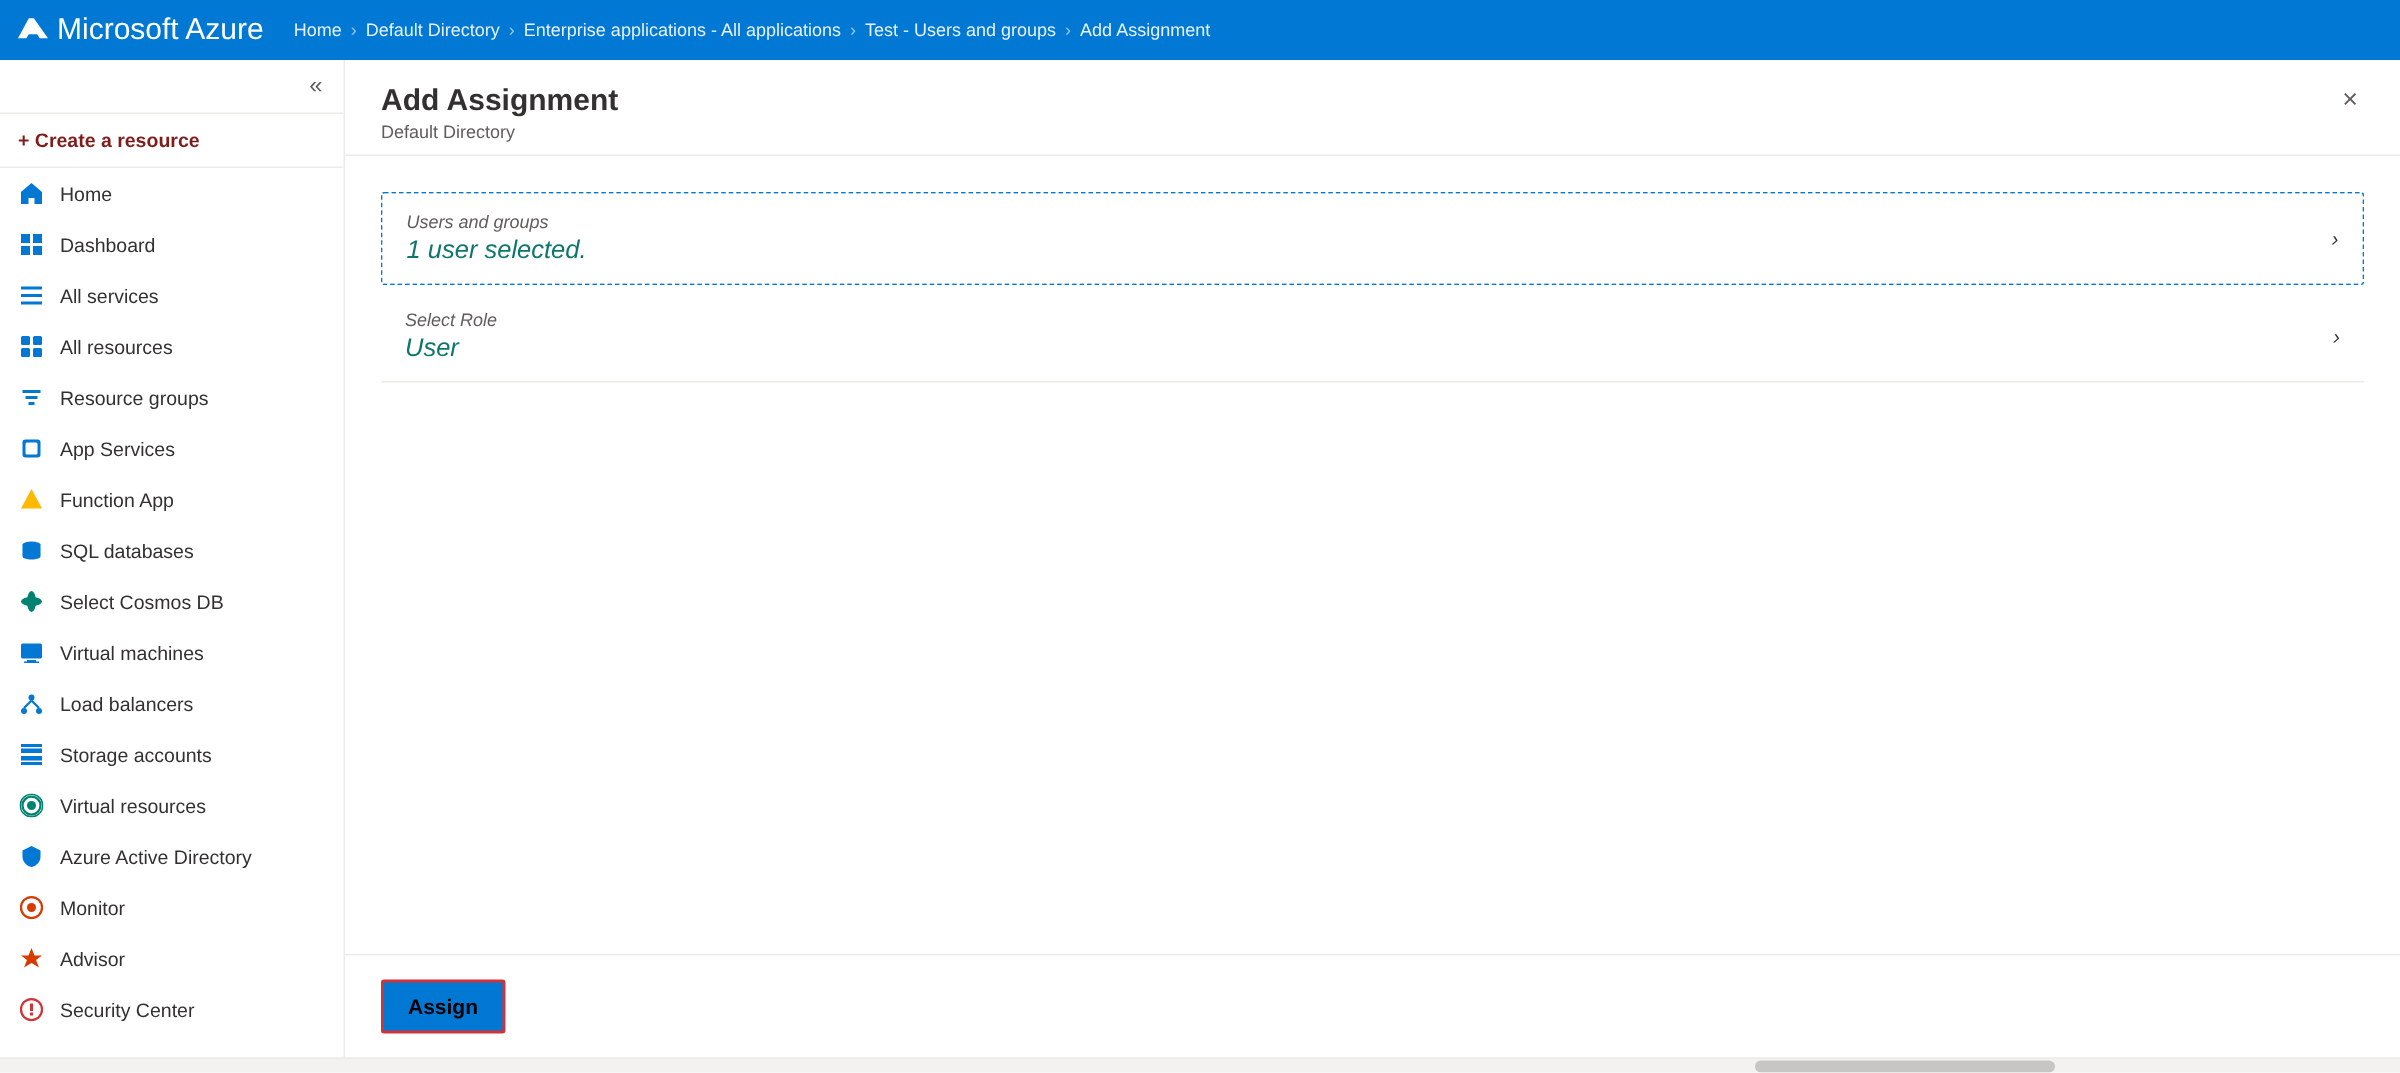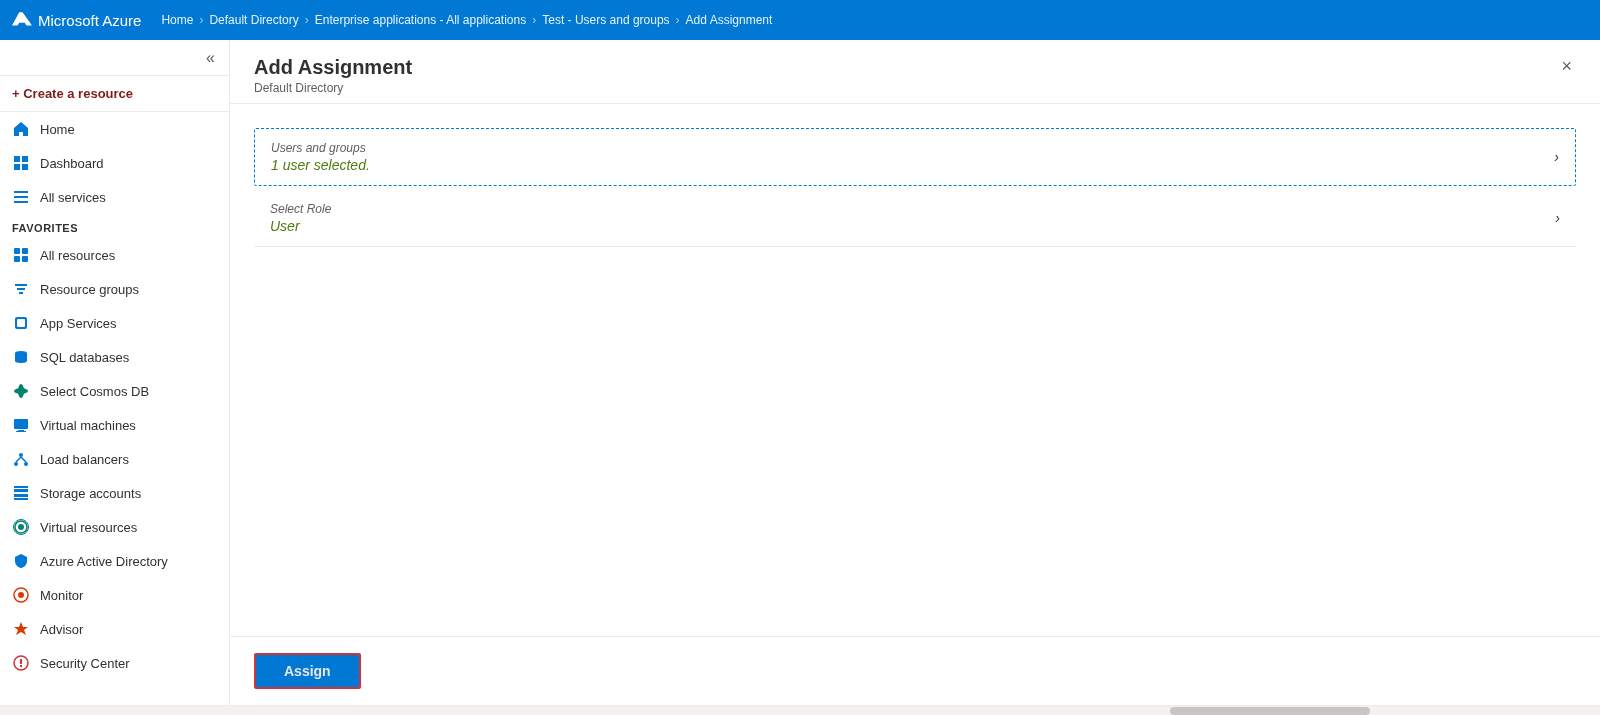--- a/index.html
+++ b/index.html
@@ -156,22 +156,22 @@
       justify-content: space-between;
       cursor: pointer;
       background: white;
       font-style: italic;
     }
     .form-section-label {
       font-size: 12px;
       color: #605e5c;
     }
     .form-section-value {
-      font-size: 14px;
-      color: #4d7c0f;
+      font-size: 17px;
+      color: #0f766e;
       margin-top: 2px;
     }
     .form-section-chevron {
       color: #323130;
       font-size: 14px;
     }
 
     .form-section-plain {
       border: none;
       border-bottom: 1px solid #edebe9;
@@ -182,23 +182,23 @@
     }
 
     
     .panel-footer {
       padding: 16px 24px;
       border-top: 1px solid #edebe9;
       background: white;
     }
     .assign-btn {
       background: #0078d4;
-      color: #e5e5e5;
+      color: #000000;
       border: 2px solid #d13438;
-      padding: 8px 28px;
+      padding: 8px 16px;
       font-size: 14px;
       font-weight: 600;
       cursor: pointer;
       border-radius: 2px;
     }
 
     
     .sidebar-scroll::-webkit-scrollbar { width: 6px; }
     .sidebar-scroll::-webkit-scrollbar-thumb { background: #c8c6c4; border-radius: 3px; }
 
@@ -237,21 +237,21 @@
     .icon svg { width: 16px; height: 16px; }
   </style>
 </head>
 <body>
 
 <div class="top-bar">
   <div class="top-bar-logo">
     <svg viewBox="0 0 18 18" fill="none" xmlns="http://www.w3.org/2000/svg">
       <path d="M6.5 2L0 14h5l1.5-2.5h5L13 14h5L9.5 2H6.5z" fill="white"></path>
     </svg>
-    <span style="color:white; font-size:15px;">Microsoft Azure</span>
+    <span style="color:white; font-size:20px;">Microsoft Azure</span>
   </div>
   <div class="top-bar-breadcrumb">
     <a>Home</a>
     <span class="sep">›</span>
     <a>Default Directory</a>
     <span class="sep">›</span>
     <a>Enterprise applications - All applications</a>
     <span class="sep">›</span>
     <a>Test - Users and groups</a>
     <span class="sep">›</span>
@@ -296,23 +296,20 @@
         <span class="icon icon-blue">
           <svg viewBox="0 0 16 16" fill="currentColor">
               <rect x="1" y="2" width="14" height="2"></rect>
               <rect x="1" y="7" width="14" height="2"></rect>
               <rect x="1" y="12" width="14" height="2"></rect>
             </svg>
         </span>
         <span>All services</span>
       </div>
 
-      <div class="sidebar-section-label">
-        <span>FAVORITES</span>
-      </div>
 
       <div class="sidebar-item">
         <span class="icon icon-blue">
           <svg viewBox="0 0 16 16" fill="currentColor">
               <rect x="1" y="1" width="6" height="6" rx="1"></rect>
               <rect x="9" y="1" width="6" height="6" rx="1"></rect>
               <rect x="1" y="9" width="6" height="6" rx="1"></rect>
               <rect x="9" y="9" width="6" height="6" rx="1"></rect>
             </svg>
         </span>
@@ -331,20 +328,28 @@
       <div class="sidebar-item">
         <span class="icon icon-blue">
           <svg viewBox="0 0 16 16" fill="currentColor">
               <rect x="2" y="2" width="12" height="12" rx="2"></rect>
               <rect x="4" y="4" width="8" height="8" rx="1" fill="white"></rect>
             </svg>
         </span>
         <span>App Services</span>
       </div>
 
+      <div class="sidebar-item">
+        <span class="icon icon-yellow">
+          <svg viewBox="0 0 16 16" fill="currentColor">
+              <polygon points="8,1 15,14 1,14"></polygon>
+            </svg>
+        </span>
+        <span>Function App</span>
+      </div>
 
       <div class="sidebar-item">
         <span class="icon icon-blue">
           <svg viewBox="0 0 16 16" fill="currentColor">
               <ellipse cx="8" cy="4" rx="6" ry="2"></ellipse>
               <path d="M2 4v3c0 1.1 2.7 2 6 2s6-.9 6-2V4"></path>
               <path d="M2 7v3c0 1.1 2.7 2 6 2s6-.9 6-2V7"></path>
               <path d="M2 10v2c0 1.1 2.7 2 6 2s6-.9 6-2v-2"></path>
             </svg>
         </span>

